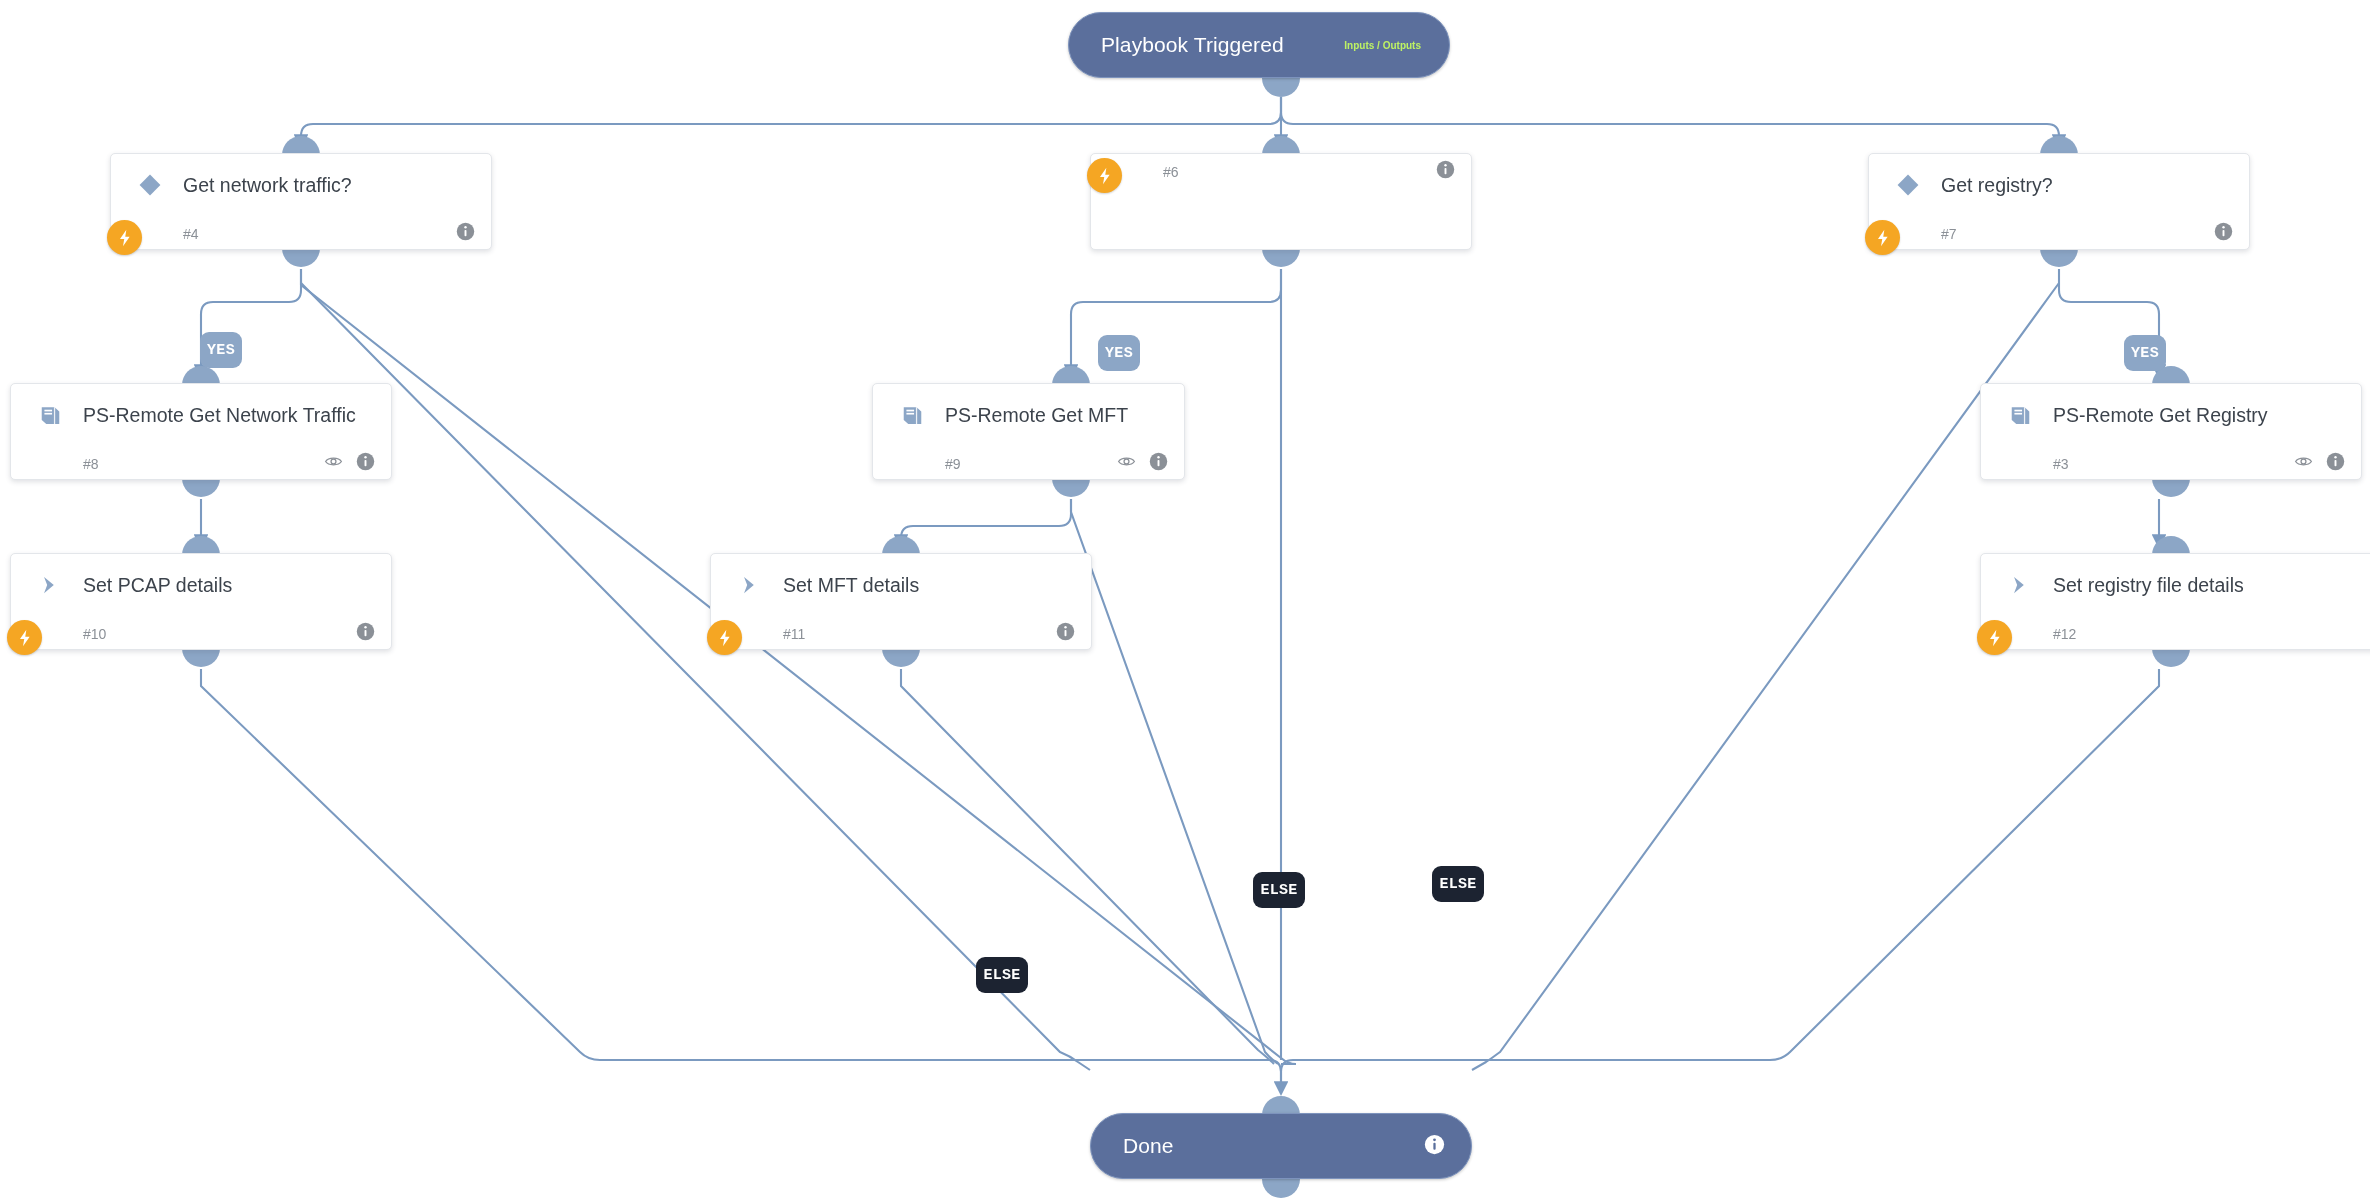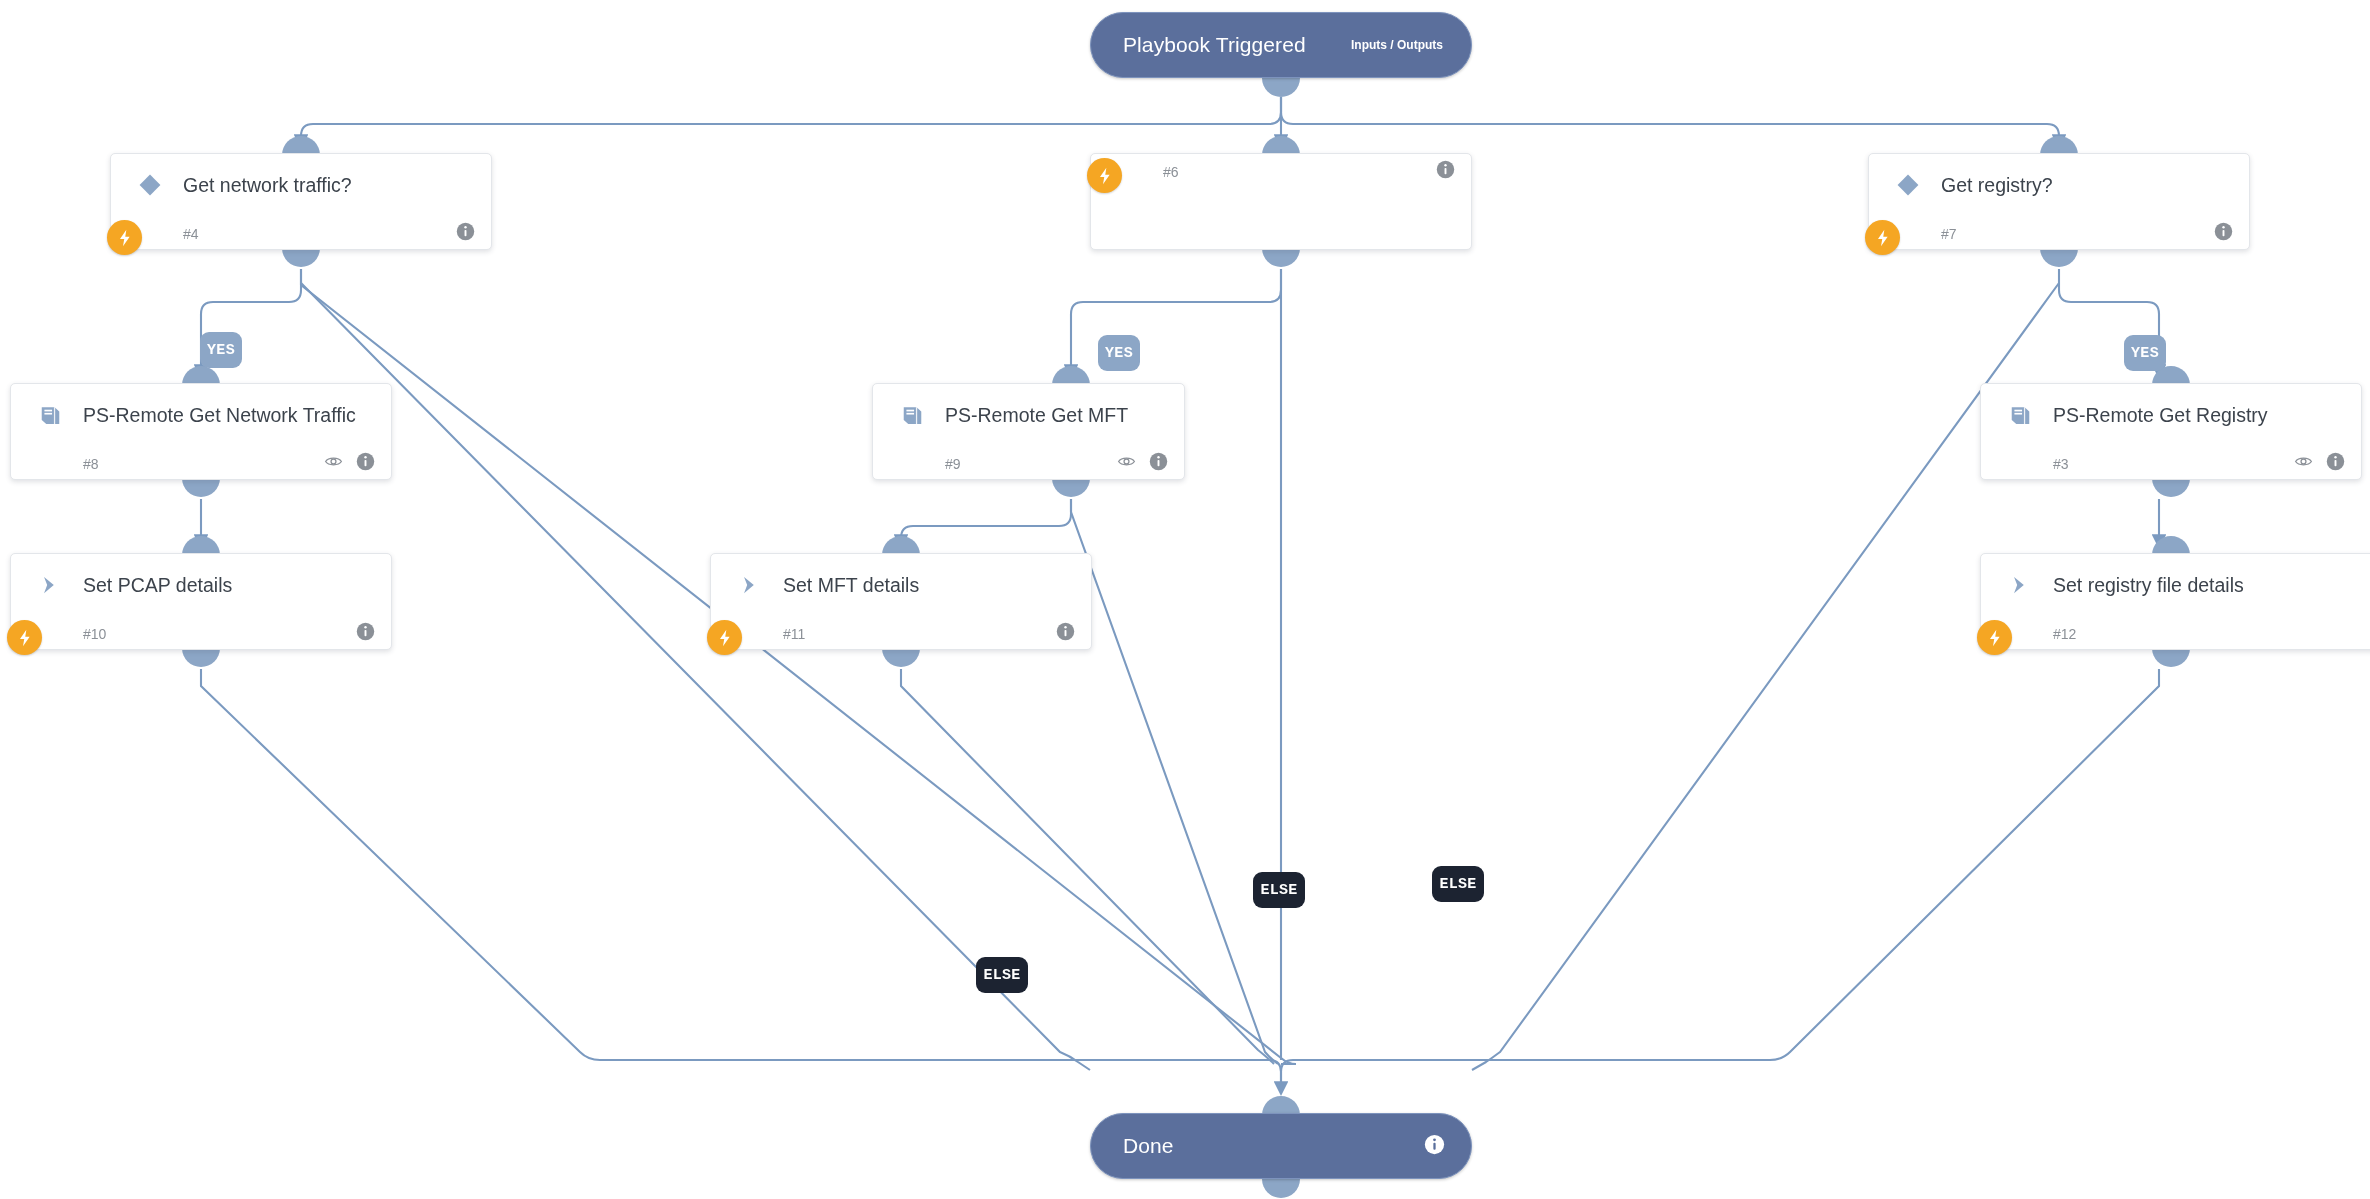--- a/index.html
+++ b/index.html
@@ -6,21 +6,21 @@
   body{width:2370px;height:1199px;position:relative;overflow:hidden;
        font-family:"Liberation Sans","DejaVu Sans",sans-serif;}
   #canvas{position:absolute;inset:0;width:2370px;height:1199px;}
   #edges{position:absolute;left:0;top:0;width:2370px;height:1199px;pointer-events:none;}
 
   
   .term{position:absolute;box-sizing:border-box;height:66px;border-radius:33px;
         background:#5b6f9c;border:1px solid #7d93bd;display:flex;align-items:center;
         box-shadow:0 1px 3px rgba(0,0,0,.22);z-index:3;}
   .term .t-title{color:#ffffff;font-size:21px;margin-left:32px;letter-spacing:.1px;}
-  .term .t-sub{color:#ffffff;font-size:12px;margin-left:auto;margin-right:28px;font-weight:bold;}
+  .term .t-sub{color:#bef264;font-size:10px;margin-left:auto;margin-right:28px;font-weight:bold;}
   .term .t-info{margin-left:auto;margin-right:26px;}
 
   
   .card{position:absolute;box-sizing:border-box;background:#ffffff;
         border:1px solid #e3e6ea;border-radius:5px;
         box-shadow:0 2px 5px rgba(60,70,90,.16);z-index:3;}
   .card-top{display:flex;align-items:center;height:62px;padding-left:22px;}
   .card-ico{width:34px;flex:0 0 34px;display:flex;align-items:center;justify-content:center;}
   .card-title{font-size:19.5px;color:#3c434c;margin-left:16px;white-space:nowrap;}
   .card-bot{position:relative;height:35px;display:flex;align-items:center;}
@@ -76,21 +76,21 @@
       <path d="M2159,499 L2159,546" marker-end="url(#ah)"></path>
 
       <path d="M201,669 L201,686 L580,1052 Q588,1060 600,1060 L1269,1060 Q1281,1060 1281,1072 L1281,1093" marker-end="url(#ah)"></path>
 
       <path d="M901,669 L901,686 L1258,1050 Q1268,1058 1274,1064"></path>
 
       <path d="M2159,669 L2159,686 L1790,1052 Q1782,1060 1770,1060 L1293,1060 Q1281,1060 1281,1072 L1281,1090"></path>
     </g>
   </svg>
 
-  <div class="term" style="left:1090px;top:12px;width:382px;gap:42px;">
+  <div class="term" style="left:1068px;top:12px;width:382px;gap:42px;">
     <span class="t-title">Playbook Triggered</span>
     <span class="t-sub">Inputs / Outputs</span>
   </div>
   <div class="port out" style="left:1262px;top:78px;"></div>
 
   <div id="node-layer">
       <div class="port in" style="left: 282px; top: 136px;"></div>
       <div class="port out" style="left: 282px; top: 248px;"></div>
       <div class="card" style="left: 110px; top: 153px; width: 382px; height: 97px;">
         <div class="card-top">

